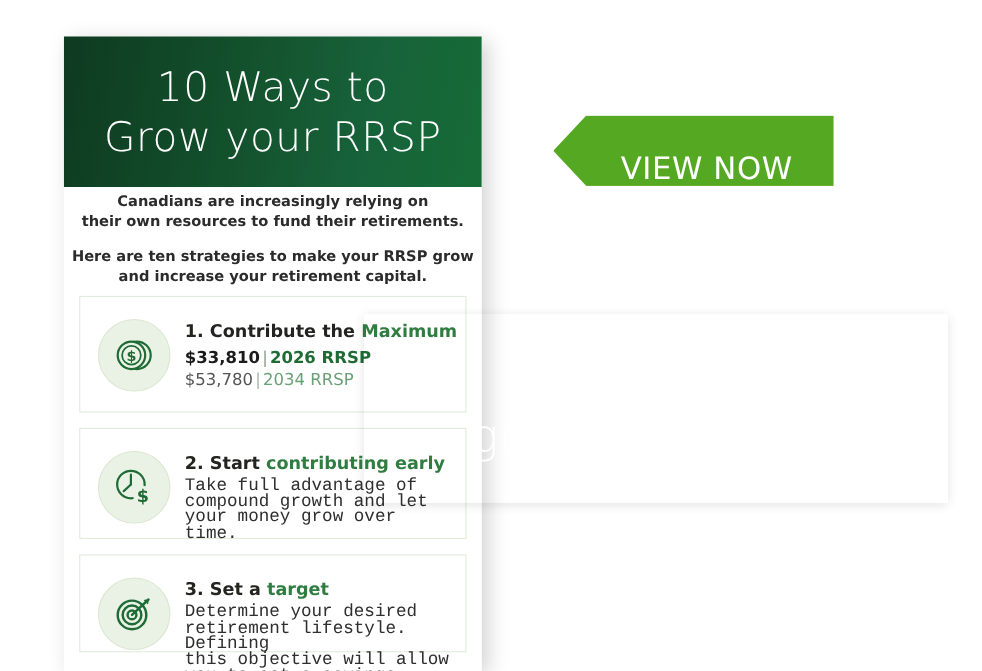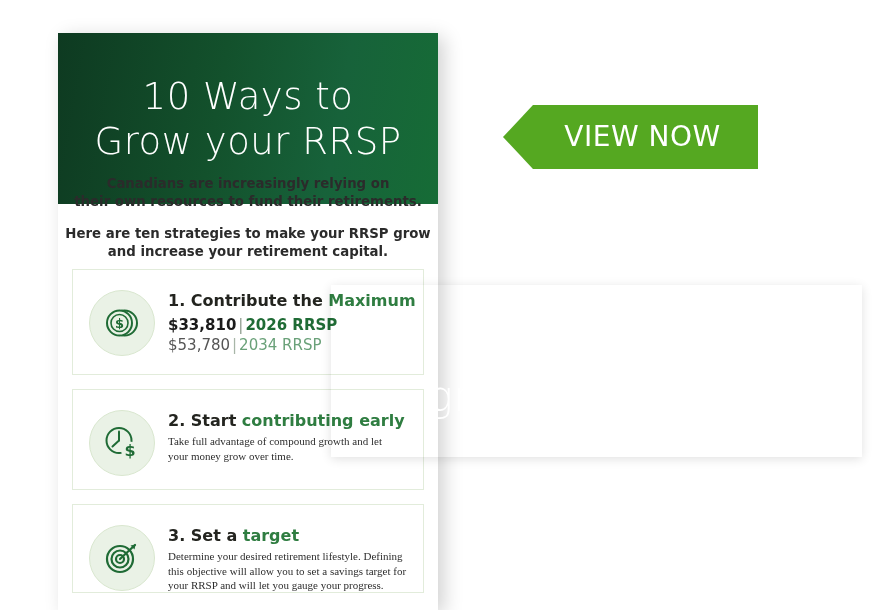--- a/index.html
+++ b/index.html
@@ -25,21 +25,21 @@
     background: #ffffff;
     box-shadow: 6px 4px 18px rgba(0,0,0,0.18);
     overflow: hidden;
   }
 
   #infographic-header {
     position: absolute;
     left: 0;
     top: 0;
     width: 380px;
-    height: 171px;
+    height: 137px;
     background: linear-gradient(100deg, #0e3a21 0%, #13512c 42%, #17623a 72%, #166c36 100%);
     display: flex;
     align-items: center;
     justify-content: center;
   }
   #infographic-title {
     color: #ffffff;
     font-size: 37px;
     line-height: 45px;
     font-weight: 300;
@@ -111,24 +111,24 @@
     line-height: 18px;
     color: #23241f;
     font-weight: 600;
     white-space: nowrap;
     font-family: "DejaVu Sans", sans-serif;
   }
   .tip-heading .accent { color: #2f7d41; font-weight: 600; }
 
   .tip-desc {
     margin-top: 4px;
-    font-size: 11px;
+    font-size: 16px;
     line-height: 14.5px;
     color: #2e2e2e;
-    font-family: Liberation Serif, serif;
+    font-family: Liberation Mono, monospace;
     white-space: pre-line;
   }
 
   .amount-row {
     font-size: 15px;
     line-height: 20px;
     white-space: nowrap;
     font-family: "DejaVu Sans", sans-serif;
   }
   .amount-row.primary { margin-top: 5px; font-weight: bold; }
@@ -142,21 +142,21 @@
   
   #view-now-banner {
     position: absolute;
     left: 503px;
     top: 105px;
     width: 255px;
     height: 64px;
     background: #55a821;
     clip-path: polygon(0% 50%, 30px 0%, 100% 0%, 100% 100%, 30px 100%);
     display: flex;
-    align-items: center;
+    align-items: flex-end;
     justify-content: center;
     box-shadow: 0 1px 4px rgba(0,0,0,0.10);
   }
   #view-now-label {
     color: #ffffff;
     font-size: 28px;
     line-height: 30px;
     font-weight: 400;
     letter-spacing: 0.5px;
     padding-left: 24px;

